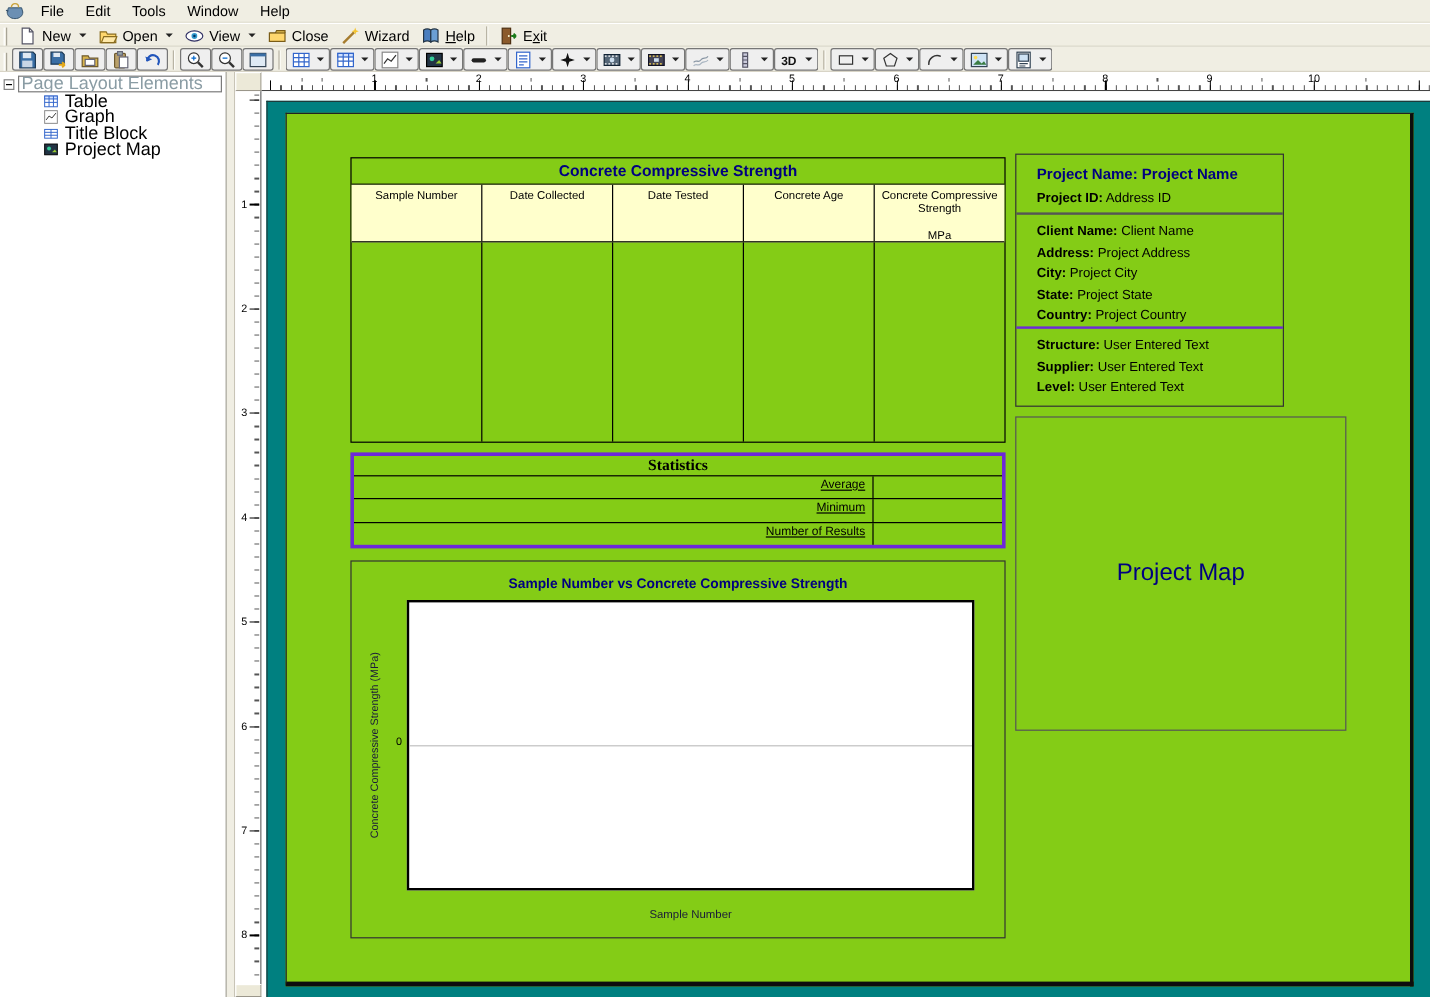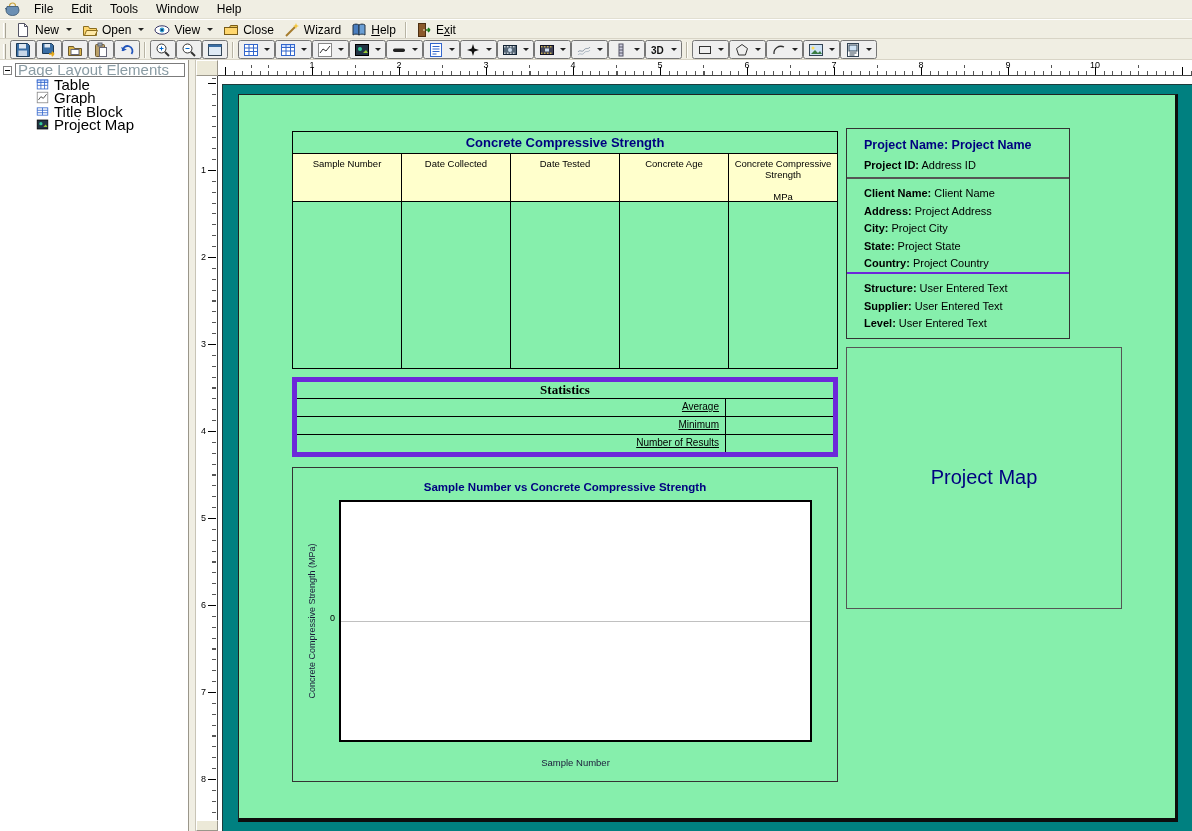--- a/index.html
+++ b/index.html
@@ -72,35 +72,35 @@
     background:repeating-linear-gradient(to bottom,#555 0 1px,transparent 1px 10.875px); background-position-y:7px; }
   .vticks-major { position:absolute; top:0; bottom:0; right:1px; width:8px;
     background:repeating-linear-gradient(to bottom,#000 0 1px,transparent 1px 87px); background-position-y:7px; }
   .scroll-corner {
     position:absolute; left:196px; bottom:0; width:22px; height:11px;
     background:#ece9d8; border:1px solid #9a968a; border-top-color:#fff; border-left-color:#fff;
   }
   .canvas { position:absolute; left:218px; top:76px; right:0; bottom:0; background:#fff; }
   .page-frame { position:absolute; left:4px; top:8px; right:0; bottom:0; background:#008080;
     border-top:1px solid #1d3b3b; border-left:1px solid #1d3b3b; }
-  .page { position:absolute; left:15px; top:9px; width:940px; height:728px; background:#86efac;
+  .page { position:absolute; left:15px; top:9px; width:940px; height:728px; background:#84cc16;
     border:1px solid #222; border-right:3px solid #0d0d0d; border-bottom:4px solid #0d0d0d; }
   
   .navy { color:#000080; }
   .rt-table { position:absolute; left:53px; top:36px; width:546px; height:238px; border:1px solid #000; display:flex; flex-direction:column; }
   .rt-title { height:22px; border-bottom:1px solid #000; display:flex; align-items:center; justify-content:center;
     font-weight:bold; font-size:13px; }
   .rt-head { height:48px; display:flex; background:#ffffcc; border-bottom:1px solid #000; }
   .rt-head-cell { flex:1; border-right:1px solid #000; font-size:9.5px; text-align:center; padding-top:4px; line-height:11px; }
   .rt-head-cell:last-child { border-right:none; }
   .rt-unit { margin-top:11px; }
   .rt-body { flex:1; display:flex; }
   .rt-body-cell { flex:1; border-right:1px solid #000; }
   .rt-body-cell:last-child { border-right:none; }
-  .stats { position:absolute; left:53px; top:282px; width:546px; height:80px; border:5px solid #6d28d9; display:flex; flex-direction:column; }
+  .stats { position:absolute; left:53px; top:282px; width:546px; height:80px; border:3px solid #6d28d9; display:flex; flex-direction:column; }
   .stats-title { height:17px; border-bottom:1px solid #000; text-align:center; font-family:"Liberation Serif", serif;
     font-weight:bold; font-size:13px; line-height:16px; }
   .stats-rows { flex:1; display:flex; flex-direction:column;text-decoration:underline; }
   .stats-row { flex:1; display:flex; border-top:1px solid #000; }
   .stats-row:first-child { border-top:none; }
   .stats-label { flex:1; text-align:right; padding:1px 6px 0 0; font-size:10px; line-height:13px; }
   .stats-value { width:108px; border-left:1px solid #000; }
   .graph-box { position:absolute; left:53px; top:372px; width:546px; height:315px; border:1px solid #333; }
   .graph-title { position:absolute; left:0; right:0; top:13px; text-align:center; font-weight:bold; font-size:11.5px; }
   .plot { position:absolute; left:46px; top:32px; width:473px; height:242px; border:2px solid #000; background:#fff; }

